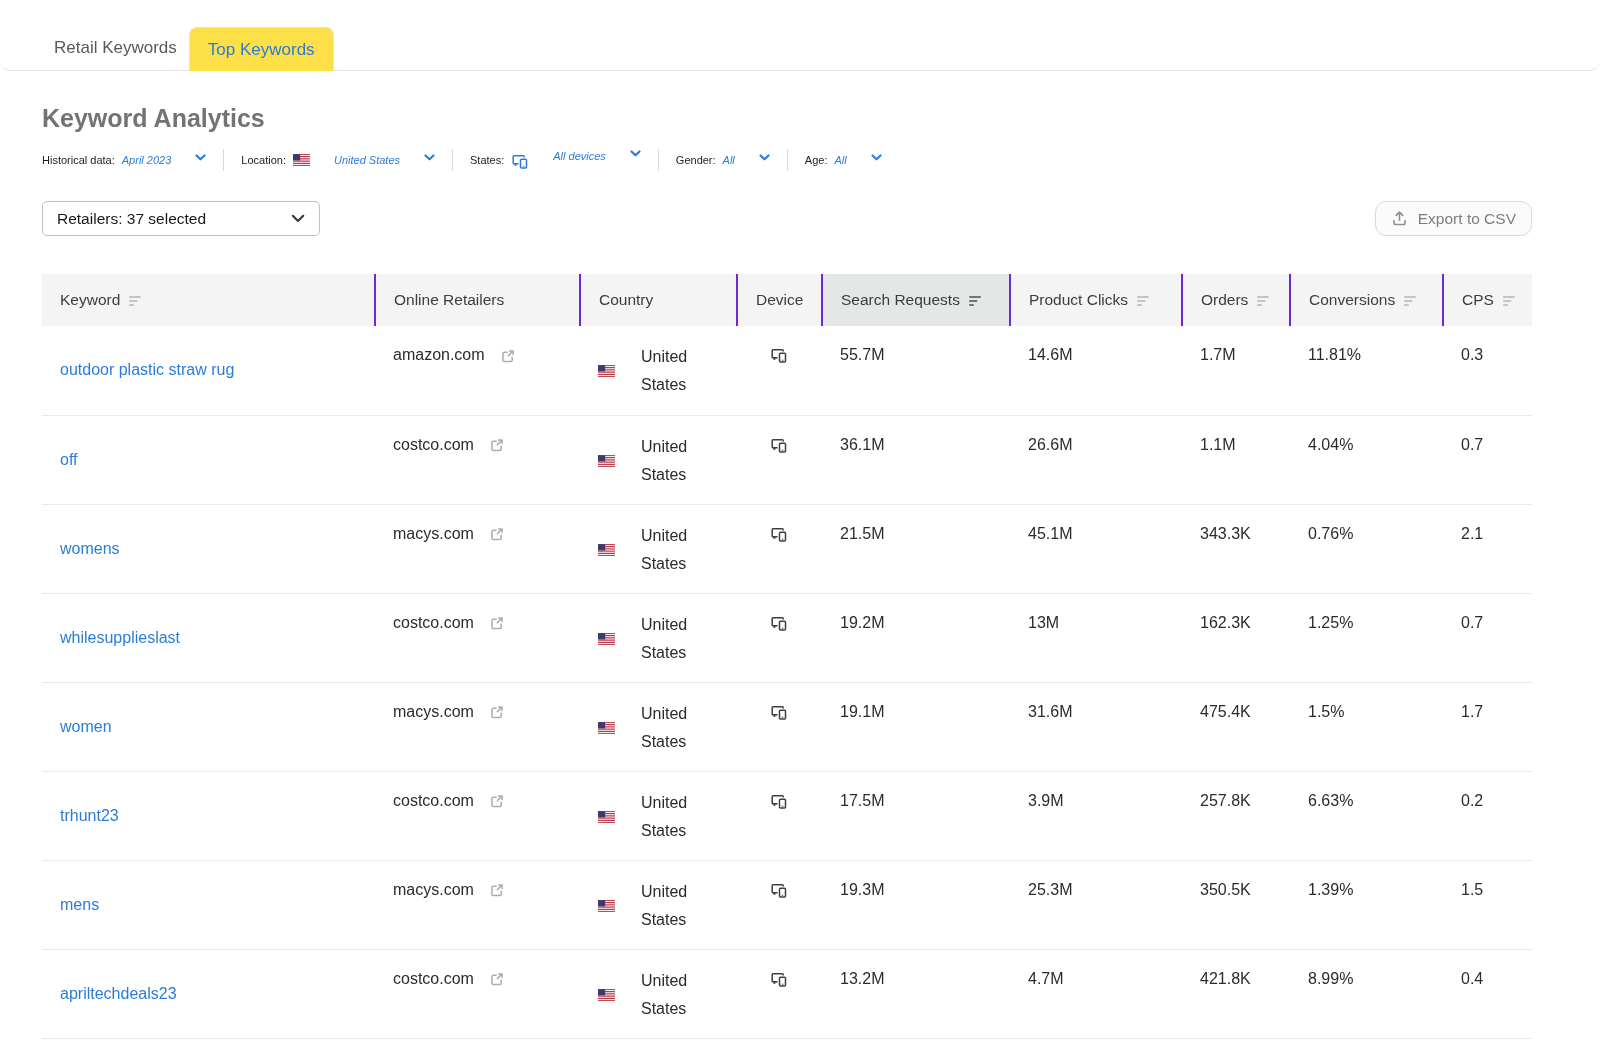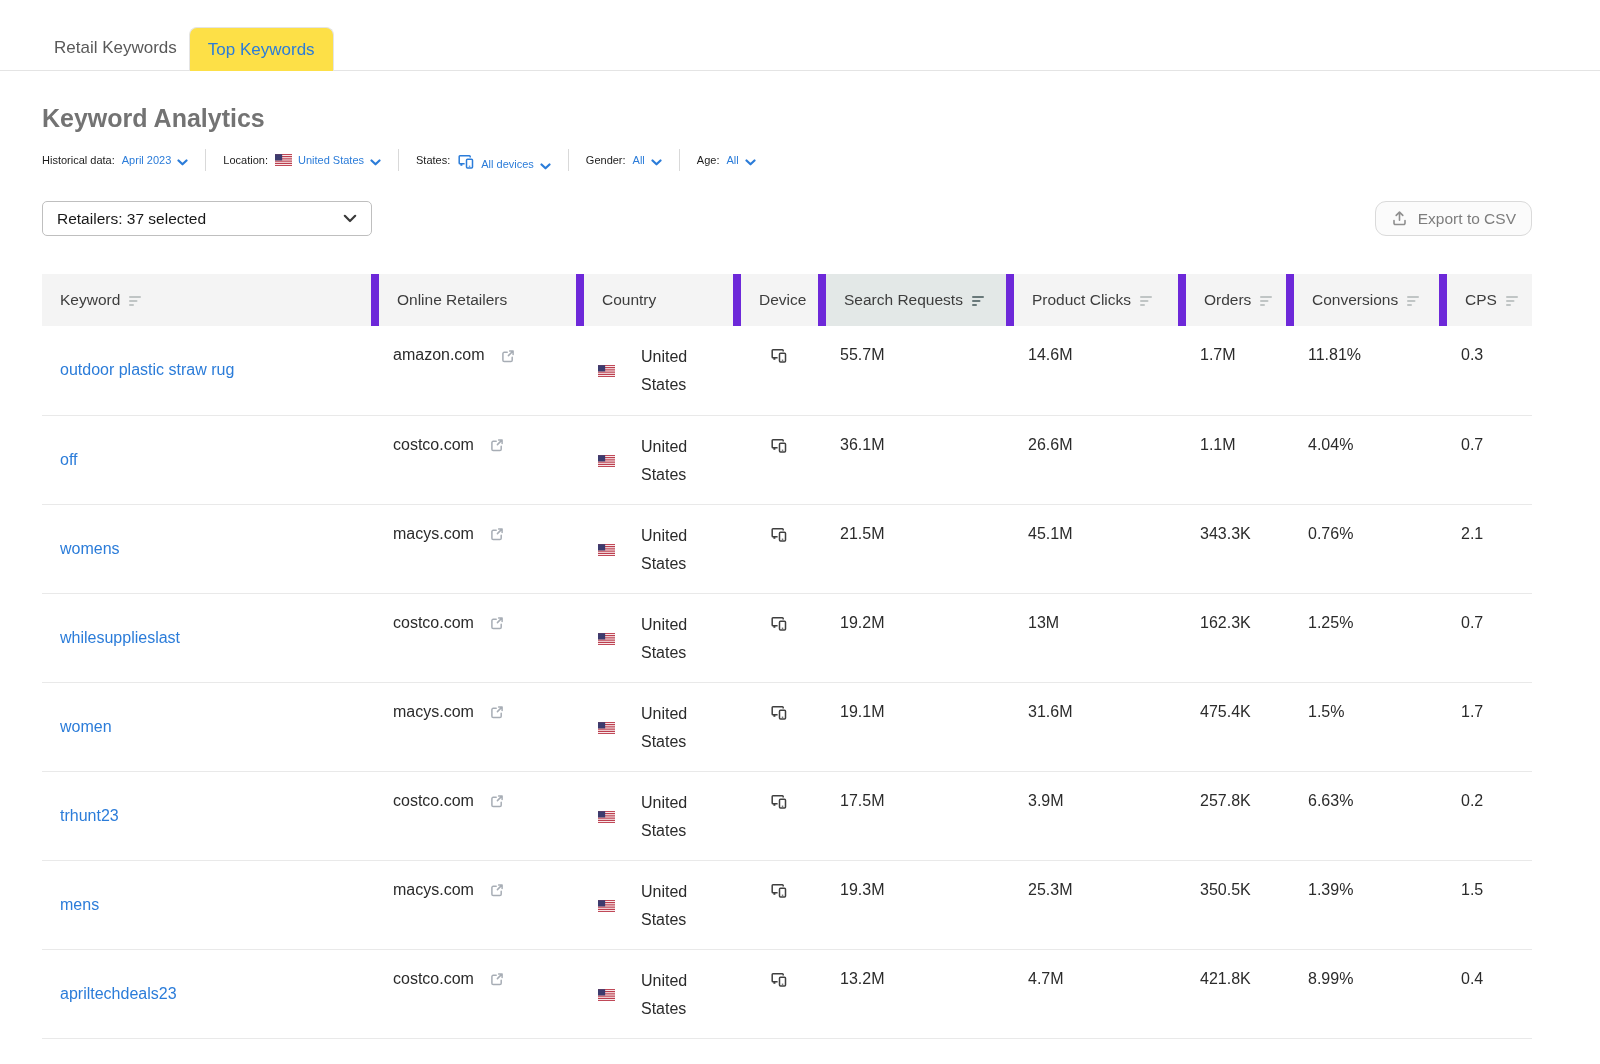--- a/index.html
+++ b/index.html
@@ -1,62 +1,62 @@
 <!DOCTYPE html>
 <html style="--link: #2b7cd9; --header-bg: #f4f4f4; --sorted-header-bg: #e3e8e7; --flag-blue: #3c3b6e; --flag-red: #b22234;"><head>
 <meta charset="utf-8">
 <style>
   * { box-sizing: border-box; margin: 0; padding: 0; }
   html, body { width: 1600px; height: 1064px; overflow: hidden; background: #fff;
     font-family: "Liberation Sans", "DejaVu Sans", sans-serif; color: #1c1c1c; }
 
   
   .tabbar { height: 71px; border-bottom: 1px solid #e4e4e4; display: flex;
-    align-items: flex-end; padding-left: 42px; }
+    align-items: flex-end; padding-left: 42px; border-radius: 11px; }
   .tab { height: 44px; display: flex; align-items: center; padding: 0 12px;
     font-size: 17px; color: #595959; cursor: pointer; position: relative; }
   .tab.active { border: 1px solid #e4e4e4; border-bottom: none;
     border-radius: 8px 8px 0 0; background: #fde047; color: var(--link, #2b7cd9);
     padding: 0 18px; margin-bottom: -1px; z-index: 2; }
 
   
   .content { padding: 0 68px 0 42px; }
   h1.page-title { margin-top: 33px; font-size: 25px; font-weight: 700; color: #737373; }
 
   
   .filters { display: flex; align-items: center; margin-top: 16px; font-size: 11px; }
   .fgroup { display: flex; align-items: center; gap: 7px; }
   .flabel { color: #1c1c1c; }
-  .fvalue { color: var(--link, #2b7cd9); display: inline-flex; align-items: flex-end;
-    gap: 6px; cursor: pointer; }
+  .fvalue { color: var(--link, #2b7cd9); display: inline-flex; align-items: flex-start;
+    gap: 24px; cursor: pointer; font-style: italic; }
   .fsep { width: 1px; height: 22px; background: #d9d9d9; margin: 0 17px; }
   .chev { display: inline-block; }
   .flag { display: inline-block; width: 17px; height: 12px; }
 
   
   .toolbar { display: flex; justify-content: space-between; align-items: center;
     margin-top: 30px; }
-  .retailers-btn { width: 330px; height: 35px; border: 1px solid #bfbfbf;
+  .retailers-btn { width: 278px; height: 35px; border: 1px solid #bfbfbf;
     border-radius: 5px; background: #fff; display: flex; align-items: center;
     justify-content: space-between; padding: 0 14px; font-size: 15.5px; color: #181818;
     cursor: pointer; }
   .export-btn { height: 35px; border: 1px solid #dadada; border-radius: 11px;
     background: #fbfbfb; color: #7d7d7d; font-size: 15.5px; display: flex;
     align-items: center; gap: 10px; padding: 0 15px; cursor: pointer; }
 
   
   table { border-collapse: collapse; table-layout: fixed; width: 1490px; margin-top: 38px; }
   col.c-keyword { width: 333px; } col.c-retailer { width: 205px; }
   col.c-country { width: 157px; } col.c-device { width: 85px; }
   col.c-search  { width: 188px; } col.c-clicks { width: 172px; }
   col.c-orders  { width: 108px; } col.c-conv   { width: 153px; }
   col.c-cps     { width: 89px; }
   thead th { background: var(--header-bg, #f4f4f4); height: 52px; text-align: left;
     padding-left: 18px; font-weight: 400; font-size: 15.5px; color: #3d3d3d;
-    border-left: 8px solid #6d28d9; cursor: pointer; }
+    border-left: 2px solid #6d28d9; cursor: pointer; }
   thead th:first-child { border-left: none; }
   thead th.sorted { background: var(--sorted-header-bg, #e3e8e7); }
   .th-inner { display: inline-flex; align-items: center; gap: 9px; }
   .sort-ico { color: #c0c5c5; }
   th.sorted .sort-ico { color: #69797a; }
   tbody td { vertical-align: top; height: 89px; padding: 20px 0 0 18px;
     font-size: 16px; color: #2b2b2b; border-bottom: 1px solid #e9e9e9; }
   td.kw { vertical-align: middle; padding-top: 0; }
   .kw a { color: var(--link, #2b7cd9); text-decoration: none; cursor: pointer; }
   .retailer-cell { display: flex; align-items: center; gap: 16px; }

